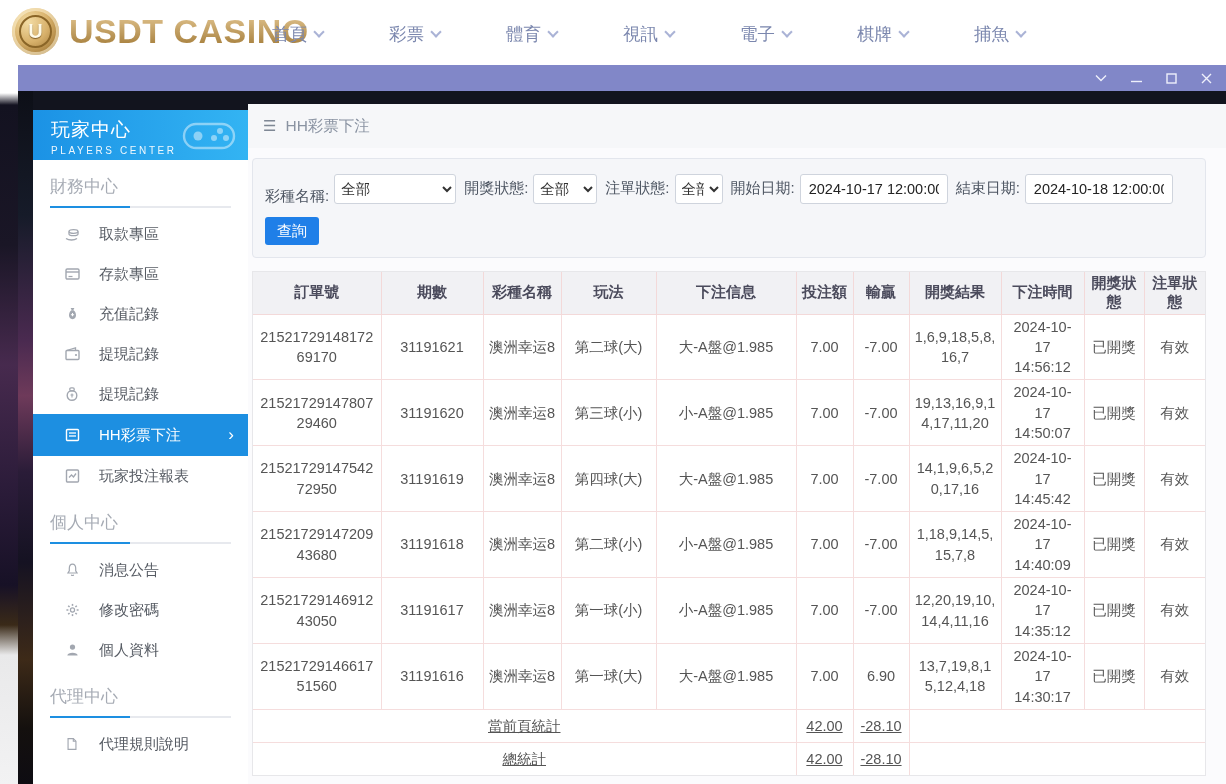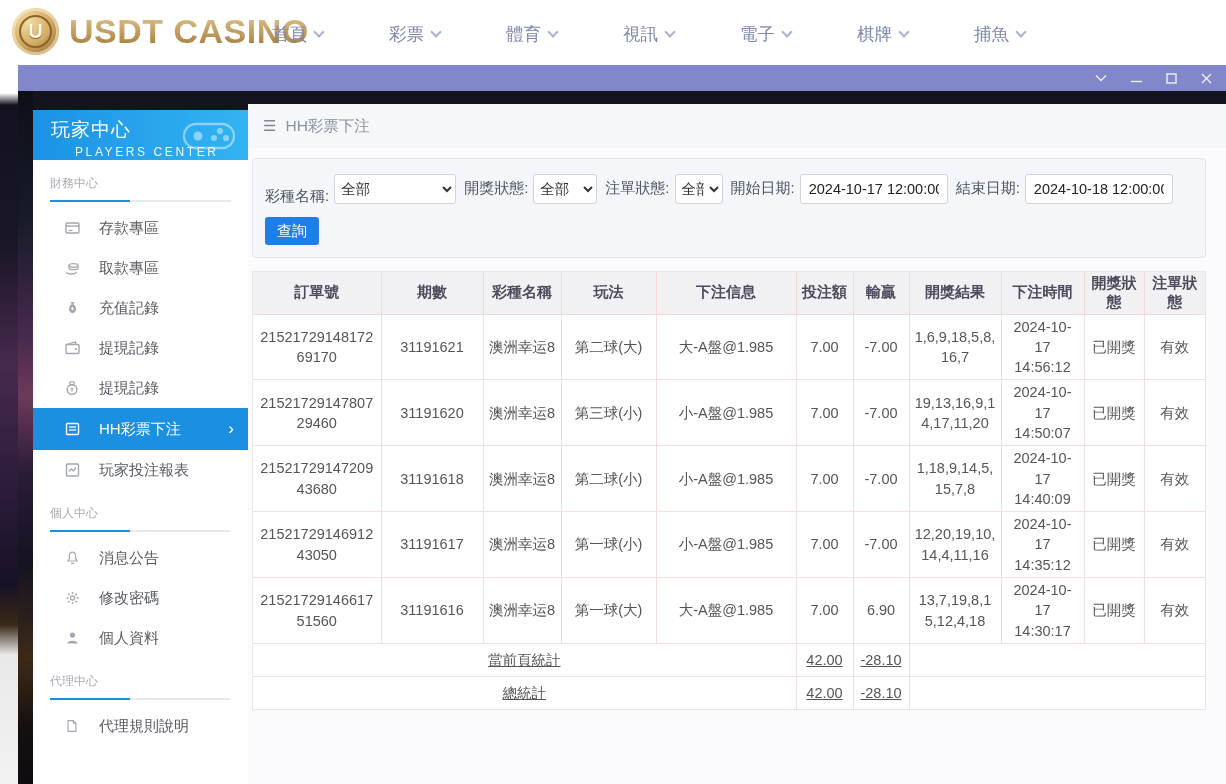--- a/index.html
+++ b/index.html
@@ -36,23 +36,23 @@
   .win-btn svg { display:block; }
   .modal-body { position:absolute; left:0; top:26px; right:0; bottom:0; background:#12141e; }
   .modal-left-strip { position:absolute; left:0; top:0; width:15px; bottom:0;
     background:linear-gradient(180deg,#0d0f17 0,#161b29 18%,#4a2a50 36%,#6e3a5a 44%,#2a1c38 55%,#151222 68%,#3d2a18 82%,#14100e 92%,#0e0c12 100%); }
 
   
   .sidebar { position:absolute; left:15px; top:19px; width:215px; bottom:0; background:#fff; overflow:hidden; }
   .sb-header { position:relative; height:50px; background:linear-gradient(90deg,#1b92e5,#33b4f3);
     padding:7px 0 0 18px; overflow:hidden; }
   .sb-title { color:#fff; font-size:19px; letter-spacing:1px; }
-  .sb-sub { color:rgba(255,255,255,.92); font-size:12px; letter-spacing:2.6px; margin-top:2px;margin-left:24px; }
+  .sb-sub { color:rgba(255,255,255,.92); font-size:10px; letter-spacing:2.6px; margin-top:2px; }
   .sb-pad { position:absolute; right:8px; top:6px; opacity:.45; }
-  .sb-section-title { margin:15px 0 0 17px; font-size:12px; color:#a6abb4; }
+  .sb-section-title { margin:15px 0 0 17px; font-size:17px; color:#a6abb4; }
   .sb-underline { position:relative; margin:8px 17px 0 17px; height:2px; background:#e7e9ee; }
   .sb-underline::before { content:""; position:absolute; left:0; top:0; width:80px; height:2px; background:#1d8fe1; }
   .sb-items { margin-top:6px; }
   .sb-item { height:40px; display:flex; align-items:center; padding-left:30px; cursor:pointer; }
   .sb-item .icn { width:18px; display:flex; justify-content:center; margin-right:18px; color:#a2a7b0; }
   .sb-item .lbl { font-size:15px; color:#565b63; }
   .sb-item.active { background:#1d8fe1; height:42px; }
   .sb-item.active .lbl { color:#fff; }
   .sb-item.active .icn { color:#fff; }
   .sb-item.active .arrow { margin-left:auto; margin-right:14px; color:#fff; font-size:17px; }
@@ -170,36 +170,36 @@
             <circle cx="36" cy="22" r="3" fill="#fff"></circle>
         </svg>
       </div>
 
       <div class="sb-section-title">財務中心</div>
       <div class="sb-underline"></div>
       <div class="sb-items">
         <div class="sb-item">
           <span class="icn">
               <svg width="17" height="16" viewBox="0 0 16 16">
+                <ellipse cx="9" cy="5.5" rx="4.5" ry="1.8" fill="none" stroke="currentColor" stroke-width="1.3"></ellipse>
+                <path d="M4.5 5.5 v2.4 c0 1 2 1.8 4.5 1.8 s4.5-.8 4.5-1.8 V5.5" fill="none" stroke="currentColor" stroke-width="1.3"></path>
+                <path d="M1.5 12.5 c3 2 8 2 11 0" fill="none" stroke="currentColor" stroke-width="1.4"></path>
+              </svg>
+            </span>
+          <span class="lbl">取款專區</span>
+        </div>
+        <div class="sb-item">
+          <span class="icn">
+              <svg width="17" height="16" viewBox="0 0 16 16">
                 <rect x="1.5" y="3" width="13" height="10" rx="1.2" fill="none" stroke="currentColor" stroke-width="1.4"></rect>
                 <line x1="1.5" y1="6" x2="14.5" y2="6" stroke="currentColor" stroke-width="1.4"></line>
                 <line x1="4" y1="10.5" x2="8" y2="10.5" stroke="currentColor" stroke-width="1.2"></line>
               </svg>
             </span>
           <span class="lbl">存款專區</span>
-        </div>
-        <div class="sb-item">
-          <span class="icn">
-              <svg width="17" height="16" viewBox="0 0 16 16">
-                <ellipse cx="9" cy="5.5" rx="4.5" ry="1.8" fill="none" stroke="currentColor" stroke-width="1.3"></ellipse>
-                <path d="M4.5 5.5 v2.4 c0 1 2 1.8 4.5 1.8 s4.5-.8 4.5-1.8 V5.5" fill="none" stroke="currentColor" stroke-width="1.3"></path>
-                <path d="M1.5 12.5 c3 2 8 2 11 0" fill="none" stroke="currentColor" stroke-width="1.4"></path>
-              </svg>
-            </span>
-          <span class="lbl">取款專區</span>
         </div>
         <div class="sb-item">
           <span class="icn">
               <svg width="15" height="16" viewBox="0 0 16 16">
                 <path d="M6 1.5 h4 l-1.2 2.5 h-1.6 Z" fill="currentColor"></path>
                 <path d="M6.8 4 C3.5 6 3 13.5 8 13.5 S12.5 6 9.2 4 Z" fill="currentColor"></path>
                 <path d="M8 7 v3.4 M6.3 8.7 h3.4" stroke="#fff" stroke-width="1.1"></path>
               </svg>
             </span>
           <span class="lbl">充值記錄</span>
@@ -377,20 +377,33 @@
     <td>第三球(小)</td>
     <td>小-A盤@1.985</td>
     <td>7.00</td>
     <td>-7.00</td>
     <td>19,13,16,9,14,17,11,20</td>
     <td>2024-10-17 14:50:07</td>
     <td>已開獎</td>
     <td>有效</td>
   </tr>
 
+  <tr>
+    <td>2152172914754272950</td>
+    <td>31191619</td>
+    <td>澳洲幸运8</td>
+    <td>第四球(大)</td>
+    <td>大-A盤@1.985</td>
+    <td>7.00</td>
+    <td>-7.00</td>
+    <td>14,1,9,6,5,20,17,16</td>
+    <td>2024-10-17 14:45:42</td>
+    <td>已開獎</td>
+    <td>有效</td>
+  </tr>
 
   <tr>
     <td>2152172914720943680</td>
     <td>31191618</td>
     <td>澳洲幸运8</td>
     <td>第二球(小)</td>
     <td>小-A盤@1.985</td>
     <td>7.00</td>
     <td>-7.00</td>
     <td>1,18,9,14,5,15,7,8</td>

